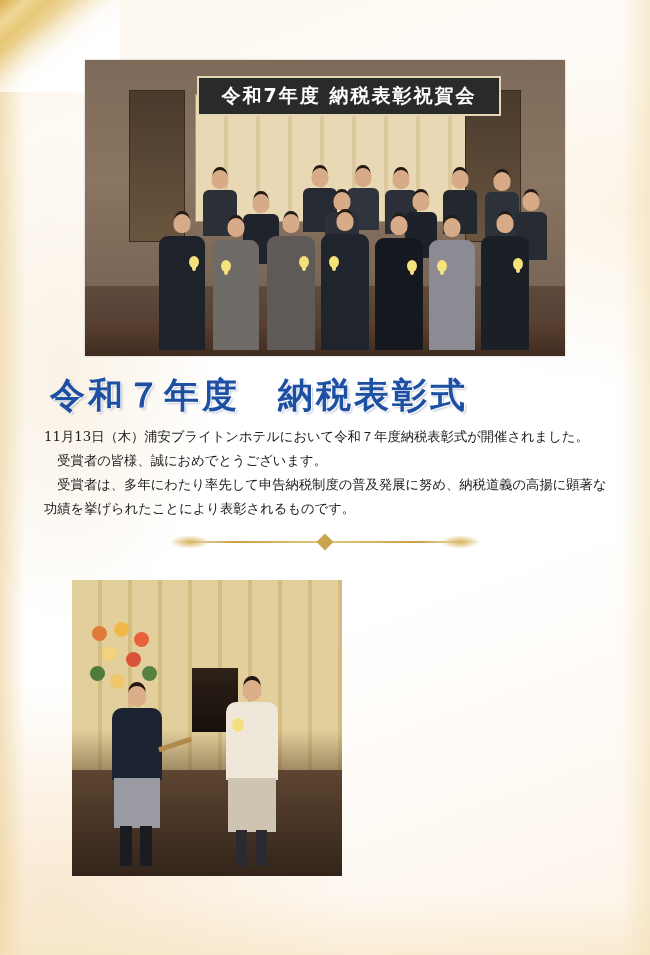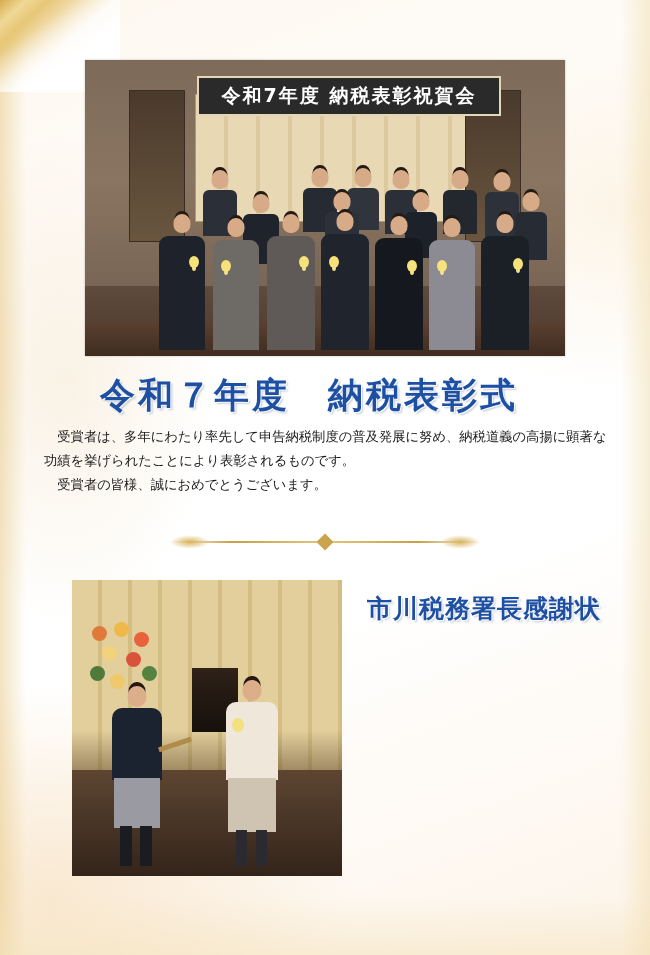--- a/index.html
+++ b/index.html
@@ -155,21 +155,21 @@
     border-radius: 50%;
     background: #f5e27a;
     box-shadow: 0 6px 0 -3px #f2e08a;
   }
 
   
   .main-title {
     position: absolute;
     left: 0; top: 372px;
     width: 518px;
-    text-align: right;
+    text-align: center;
     font-family: "DejaVu Serif", serif;
     font-weight: bold;
     font-size: 35px;
     letter-spacing: 3px;
     color: #1d4fa3;
     text-shadow: 1px 1px 0 rgba(255,255,255,0.9), 2px 2px 2px rgba(40,70,130,0.28);
   }
 
   
   .body-text {
@@ -402,22 +402,23 @@
         <div class="head" style="top:0;"></div>
         <div class="body" style="top:22px; height:114px; background:#1b2027; border-radius:9px 9px 0 0;"></div>
         <div class="ribbon" style="left:32px; top:44px;"></div>
       </div>
     </div>
   </div>
 
   <div class="main-title">令和７年度　納税表彰式</div>
 
   <div class="body-text">
+    <p>11月13日（木）浦安ブライトンホテルにおいて令和７年度納税表彰式が開催されました。</p>
+    <p class="indent">受賞者の皆様、誠におめでとうございます。</p>
     <p class="indent">受賞者は、多年にわたり率先して申告納税制度の普及発展に努め、納税道義の高揚に顕著な功績を挙げられたことにより表彰されるものです。</p>
-    <p class="indent">受賞者の皆様、誠におめでとうございます。</p>
   </div>
 
   <div class="divider">
     <div class="bar"></div>
     <div class="leaf-l"></div>
     <div class="leaf-r"></div>
     <div class="diamond"></div>
   </div>
 
   <div class="photo2">
@@ -450,15 +451,14 @@
     <div class="p2-person" style="left:148px; width:64px; height:186px;">
       <div class="head" style="top:0;"></div>
       <div style="position:absolute; left:6px; top:22px; width:52px; height:78px; background:#efe7da; border-radius:10px 10px 0 0;"></div>
       <div style="position:absolute; left:8px; top:98px; width:48px; height:54px; background:#cfc3b2;"></div>
       <div style="position:absolute; left:16px; top:150px; width:11px; height:36px; background:#2a2a30;"></div>
       <div style="position:absolute; left:36px; top:150px; width:11px; height:36px; background:#2a2a30;"></div>
       <div style="position:absolute; left:12px; top:38px; width:12px; height:14px; border-radius:50%; background:#f3e07e;"></div>
     </div>
   </div>
 
-  <div class="award-title">市川税務署長感謝状</div>
 
 </div>
 
 </body></html>

